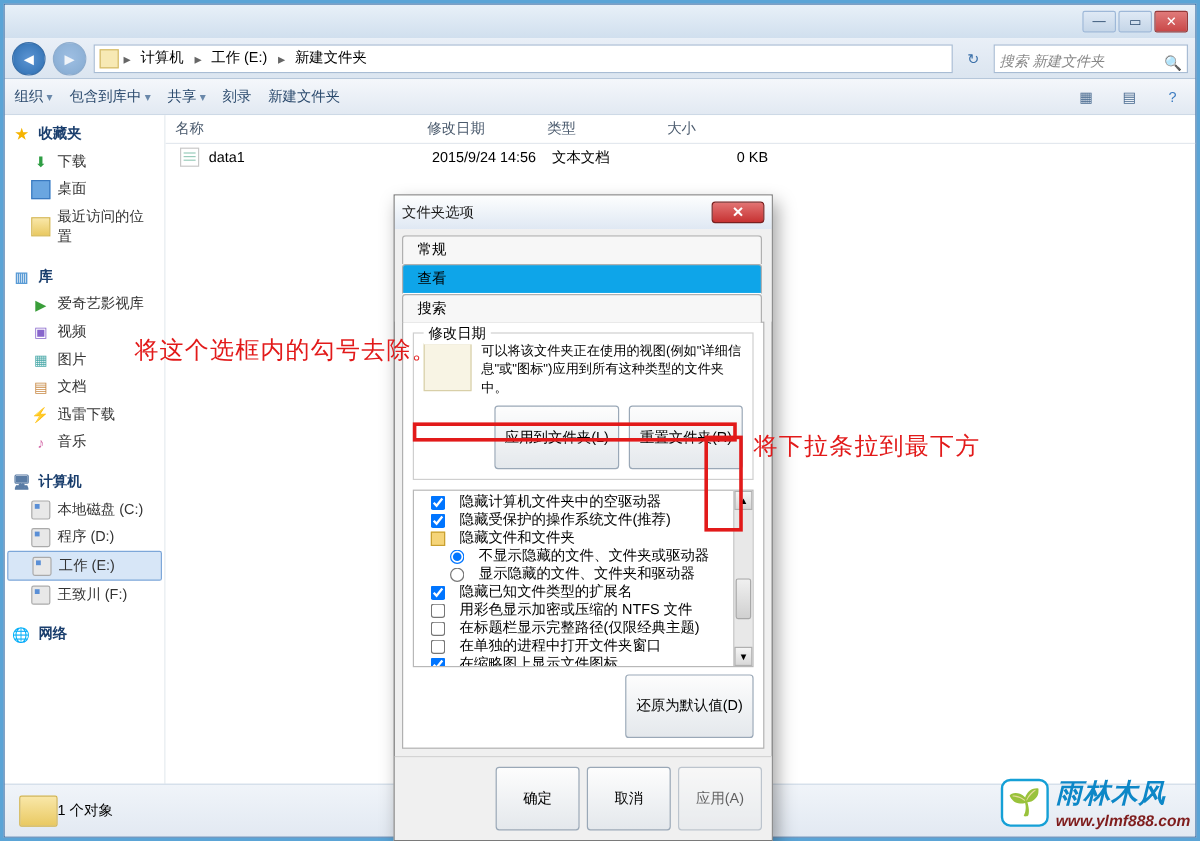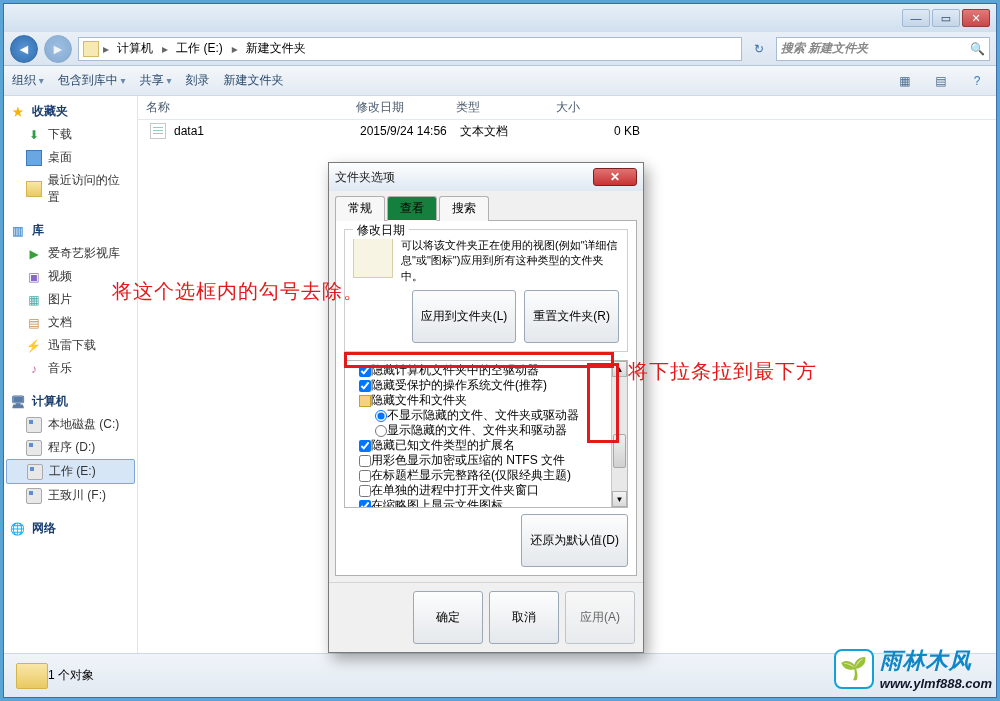--- a/index.html
+++ b/index.html
@@ -12,21 +12,21 @@
 .titlebar .win-btn.close { background: linear-gradient(#e07a7a,#c94848); color: #fff; border-color: #963939; }
 
 
 .navbar { height: 34px; background: linear-gradient(#e9eff7,#dbe5f0); border-bottom: 1px solid #b6c7da; display: flex; align-items: center; padding: 0 6px; gap: 6px; }
 .nav-arrow { width: 28px; height: 28px; border-radius: 50%; background: radial-gradient(#5d95d3,#2b6db0); display: flex; align-items: center; justify-content: center; color: #fff; font-size: 14px; border: 1px solid #3a6fa8; }
 .nav-arrow.disabled { opacity: .5; }
 .breadcrumb { flex: 1; height: 24px; background: #fff; border: 1px solid #a8bcd4; display: flex; align-items: center; padding: 0 4px; gap: 4px; }
 .breadcrumb .crumb { padding: 0 4px; border-right: 1px solid transparent; }
 .breadcrumb .sep { color: #666; }
 .breadcrumb .mini-icon { width: 16px; height: 16px; background: #f7e9b4; border: 1px solid #d4bb6a; }
-.searchbar { width: 214px; height: 24px; background: #fff; border: 1px solid #a8bcd4; display: flex; align-items: center; padding: 0 4px; color: #888; font-style: italic; font-weight: bold; }
+.searchbar { width: 162px; height: 24px; background: #fff; border: 1px solid #a8bcd4; display: flex; align-items: flex-end; padding: 0 4px; color: #888; font-style: italic; }
 .searchbar .si { margin-left: auto; color: #5a7ca5; font-style: normal; }
 .refresh { width: 22px; height: 22px; display: flex; align-items: center; justify-content: center; color: #3a6fa8; }
 
 
 .toolbar { height: 30px; background: linear-gradient(#f4f7fb,#e2e9f2); border-bottom: 1px solid #cdd9e6; display: flex; align-items: center; padding: 0 8px; gap: 14px; color: #2b4a6d; }
 .toolbar .drop::after { content: " ▾"; font-size: 10px; color: #6a88aa; }
 .toolbar .spacer { flex: 1; }
 .toolbar .ticon { width: 22px; height: 20px; border: 1px solid transparent; display: flex; align-items: center; justify-content: center; color: #4a6b90; }
 
 
@@ -47,35 +47,35 @@
 .row .fi::after { content: ""; position: absolute; left: 2px; right: 2px; top: 3px; height: 1px; background: #9cb; box-shadow: 0 3px #9cb, 0 6px #9cb; }
 
 .statusbar { height: 44px; background: linear-gradient(#f0f4f9,#e2e9f2); border-top: 1px solid #cdd9e6; display: flex; align-items: center; padding: 0 12px; gap: 0; }
 .statusbar .folder-icon { width: 32px; height: 26px; background: linear-gradient(#f9e7a8,#e9c962); border: 1px solid #d4b44a; border-radius: 2px; }
 
 
 .dialog { position: absolute; left: 328px; top: 162px; width: 316px; background: #f0f0f0; border: 1px solid #7a7a7a; box-shadow: 4px 6px 14px rgba(0,0,0,.35); }
 .dialog-title { height: 28px; background: linear-gradient(#fdfefe,#dfe8f3); display: flex; align-items: center; padding: 0 6px; }
 .dialog-title .txt { flex: 1; color: #1a1a1a; }
 .dialog-title .close-btn { width: 44px; height: 18px; background: linear-gradient(#e27373,#c73333); border: 1px solid #7a2020; border-radius: 3px; color: #fff; display: flex; align-items: center; justify-content: center; font-weight: bold; }
-.tabs { display: flex; padding: 4px 6px 0; background: #f0f0f0; }
+.tabs { display: flex; padding: 4px 6px 0; background: #f0f0f0; flex-direction: column; }
 .tab { padding: 3px 12px; border: 1px solid #b0b0b0; border-bottom: none; background: #f7f7f7; margin-right: 2px; border-radius: 3px 3px 0 0; position: relative; top: 1px; }
-.tab.active { background: #15803d; border-bottom: 1px solid #fff; z-index: 2; }
+.tab.active { background: #0ea5e9; border-bottom: 1px solid #fff; z-index: 2; }
 .tab-panel { margin: 0 6px 6px; border: 1px solid #b0b0b0; background: #fff; padding: 8px; }
 .fv-group { border: 1px solid #cfcfcf; padding: 8px; margin-bottom: 8px; position: relative; }
 .fv-group .legend { position: absolute; top: -8px; left: 8px; background: #fff; padding: 0 4px; }
 .fv-row { display: flex; gap: 8px; }
 .fv-icon { width: 40px; height: 40px; background: #f8f4e4; border: 1px solid #d8cfa8; }
 .fv-text { flex: 1; font-size: 11px; line-height: 1.4; }
 .fv-btns { display: flex; gap: 8px; justify-content: flex-end; margin-top: 6px; }
 .btn { padding: 17px 8px; background: linear-gradient(#fdfdfd,#e4e8ec); border: 1px solid #9aa8b7; border-radius: 3px; min-width: 80px; text-align: center; }
 .adv-label { margin: 4px 0; }
 .adv-box { height: 148px; border: 1px solid #b8b8b8; background: #fff; display: flex; position: relative; }
 .adv-list { flex: 1; overflow: hidden; padding: 2px; font-size: 11px; line-height: 15px; }
-.adv-list .li { display: flex; align-items: center; gap: 0; padding-left: 12px; white-space: nowrap; }
+.adv-list .li { display: flex; align-items: center; gap: 12px; padding-left: 12px; white-space: nowrap; }
 .adv-list .li.sub { padding-left: 28px; }
 .adv-list input[type=checkbox], .adv-list input[type=radio] { width: 12px; height: 12px; }
 .adv-scroll { width: 16px; background: #e8e8e8; border-left: 1px solid #c8c8c8; display: flex; flex-direction: column; }
 .adv-scroll .ar { height: 16px; background: linear-gradient(#f5f5f5,#d8d8d8); border: 1px solid #b0b0b0; display: flex; align-items: center; justify-content: center; font-size: 8px; }
 .adv-scroll .track { flex: 1; position: relative; }
 .adv-scroll .thumb { position: absolute; left: 1px; right: 1px; top: 50%; height: 34px; background: linear-gradient(#f0f0f0,#d0d0d0); border: 1px solid #a8a8a8; border-radius: 2px; }
 .restore { display: flex; justify-content: flex-end; margin-top: 6px; }
 .dlg-foot { display: flex; justify-content: flex-end; gap: 6px; padding: 8px; background: #f0f0f0; border-top: 1px solid #d4d4d4; }
 
 
@@ -84,21 +84,21 @@
 .anno-text { position: absolute; color: #e21a1a; font-size: 20px; font-family: "SimSun", serif; letter-spacing: 1px; }
 .anno-text.a1 { left: 112px; top: 278px; }
 .anno-text.a2 { left: 628px; top: 358px; }
 
 
 .watermark { position: absolute; right: 8px; bottom: 10px; display: flex; align-items: center; gap: 6px; }
 .wm-icon { width: 40px; height: 40px; background: #fff; border: 2px solid #15a0d6; border-radius: 8px; display: flex; align-items: center; justify-content: center; }
 .wm-icon span { color: #3da83a; font-size: 22px; }
 .wm-text { display: flex; flex-direction: column; }
 .wm-text .t1 { font-size: 22px; font-weight: bold; color: #0d87c7; font-style: italic; letter-spacing: 1px; }
-.wm-text .t2 { font-size: 13px; font-weight: bold; color: #0f172a; font-style: italic; }
+.wm-text .t2 { font-size: 13px; font-weight: bold; color: #7f1d1d; font-style: italic; }
 
 
 .star { color: #f5b301; }
 .blue-box { background: #6aa6e0; border: 1px solid #3a7ac0; }
 .green-arrow { color: #2f9e44; }
 .folder-sm { background: linear-gradient(#f9e7a8,#e9c962); border: 1px solid #d4b44a; }
 .drive { background: #e8e8e8; border: 1px solid #aaa; border-radius: 2px; position: relative; }
 .drive::after { content: ""; position: absolute; left: 2px; top: 2px; width: 4px; height: 4px; background: #5a8fd6; }
 </style>
 </head>

